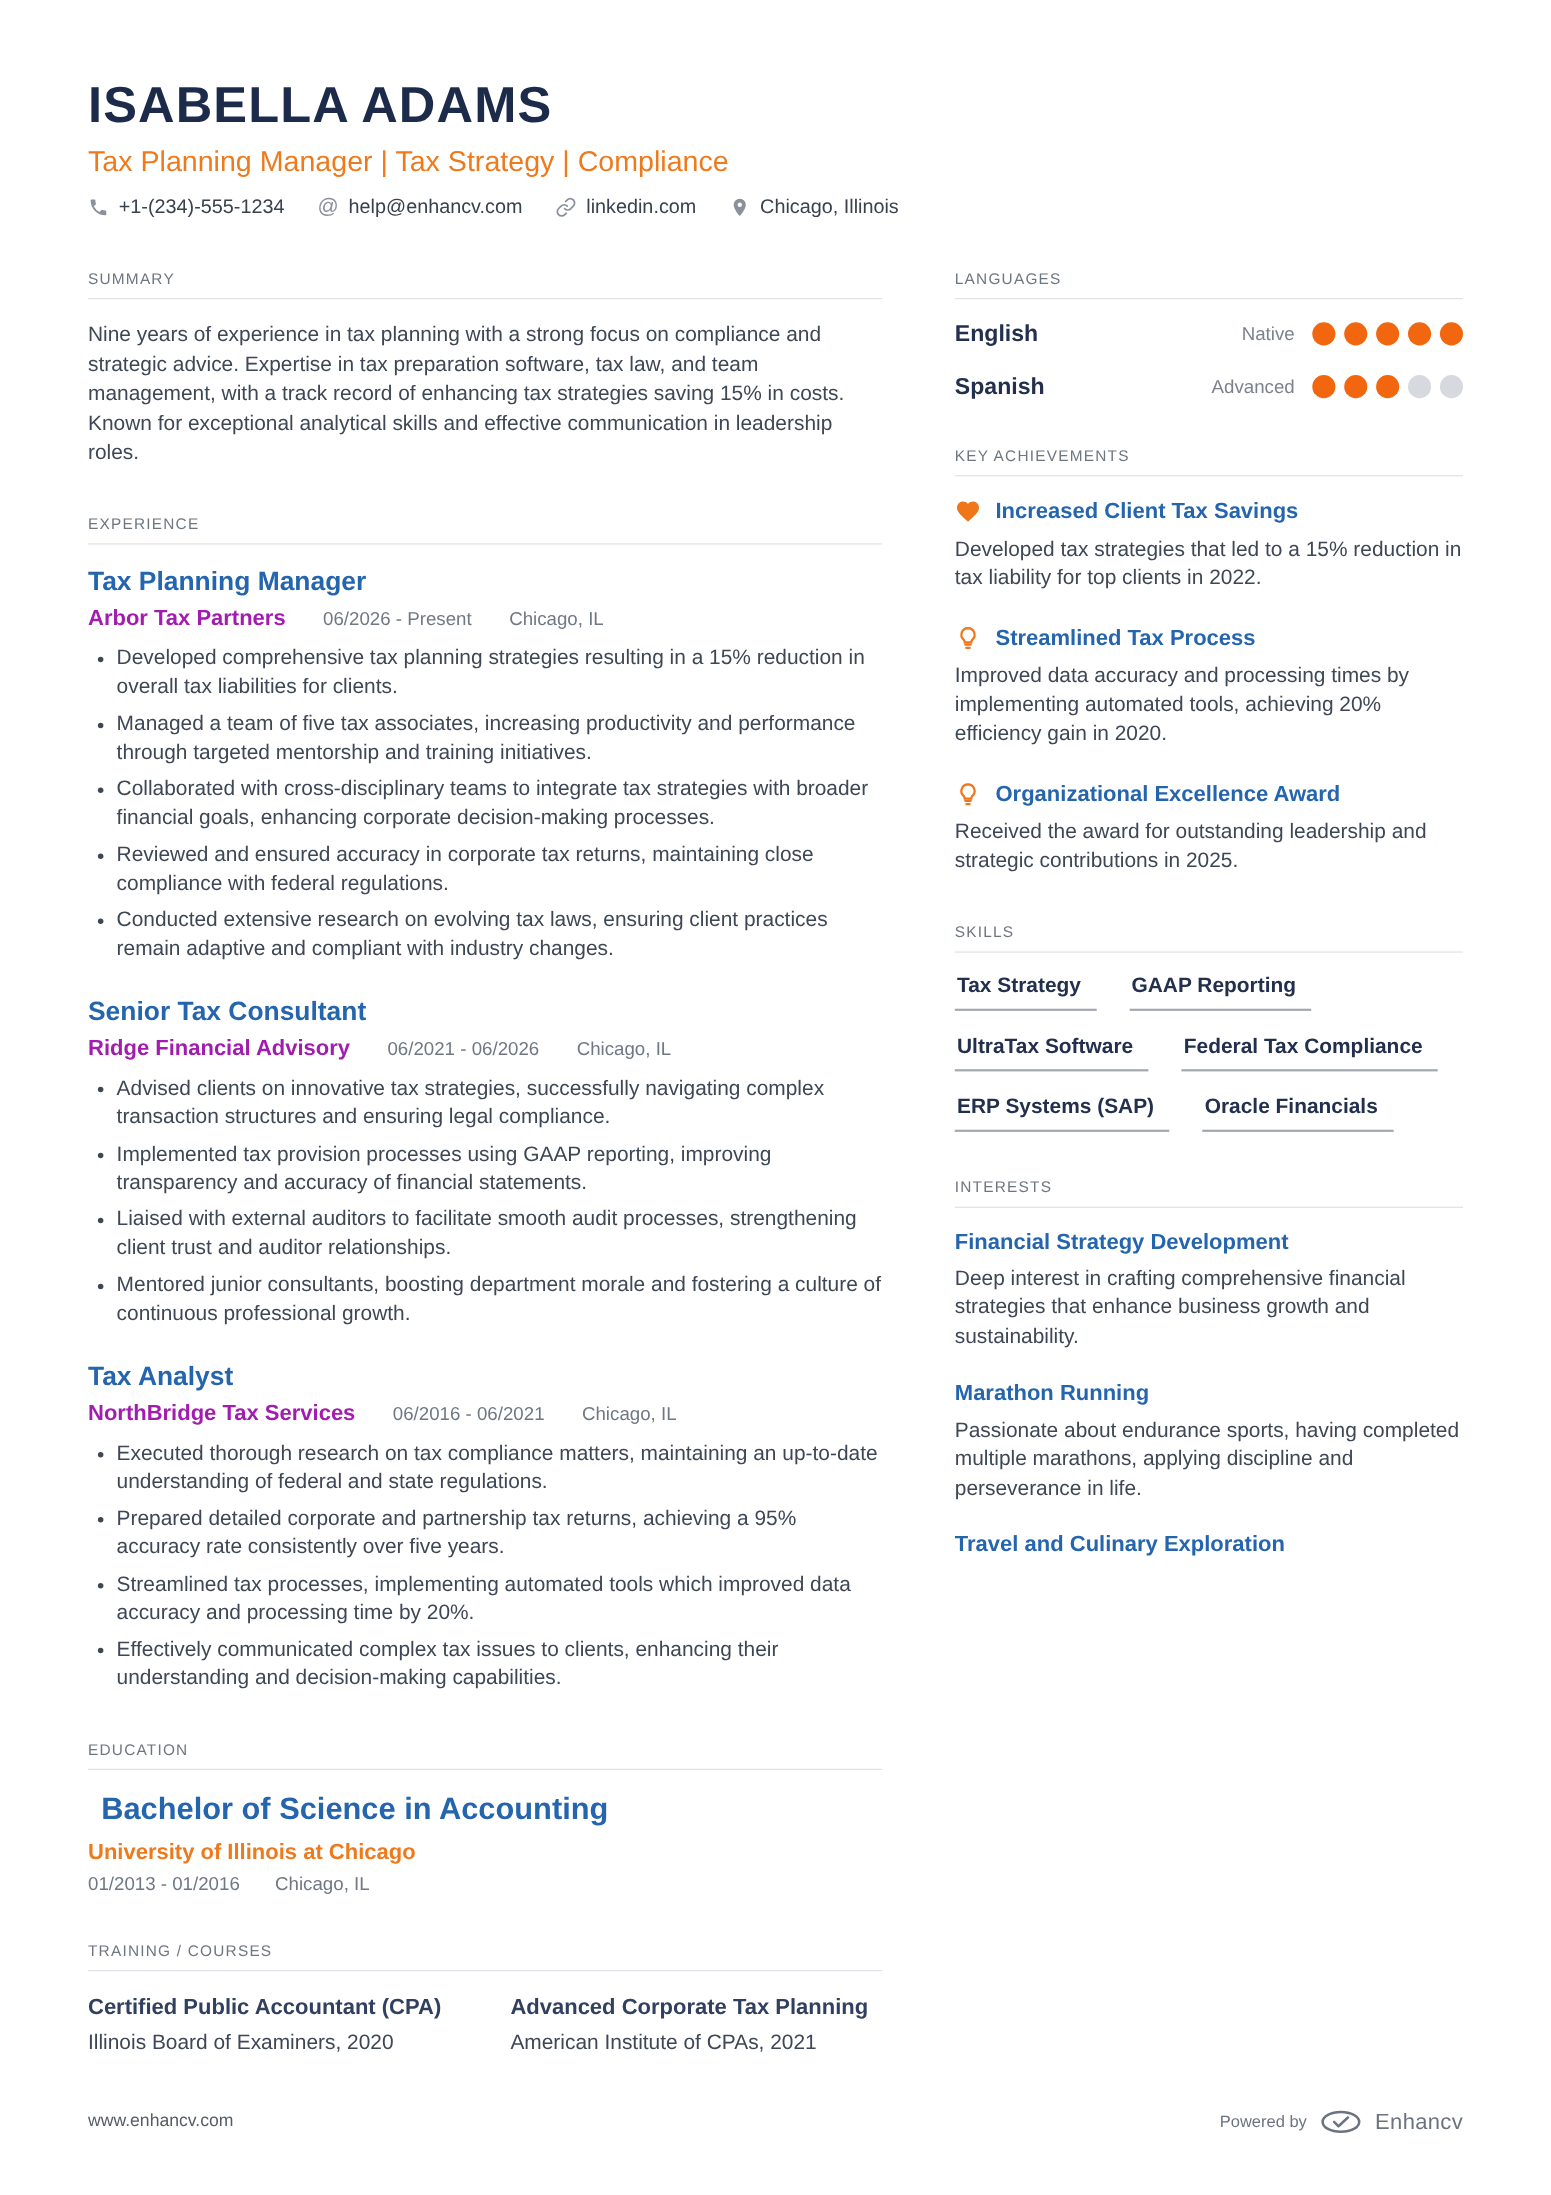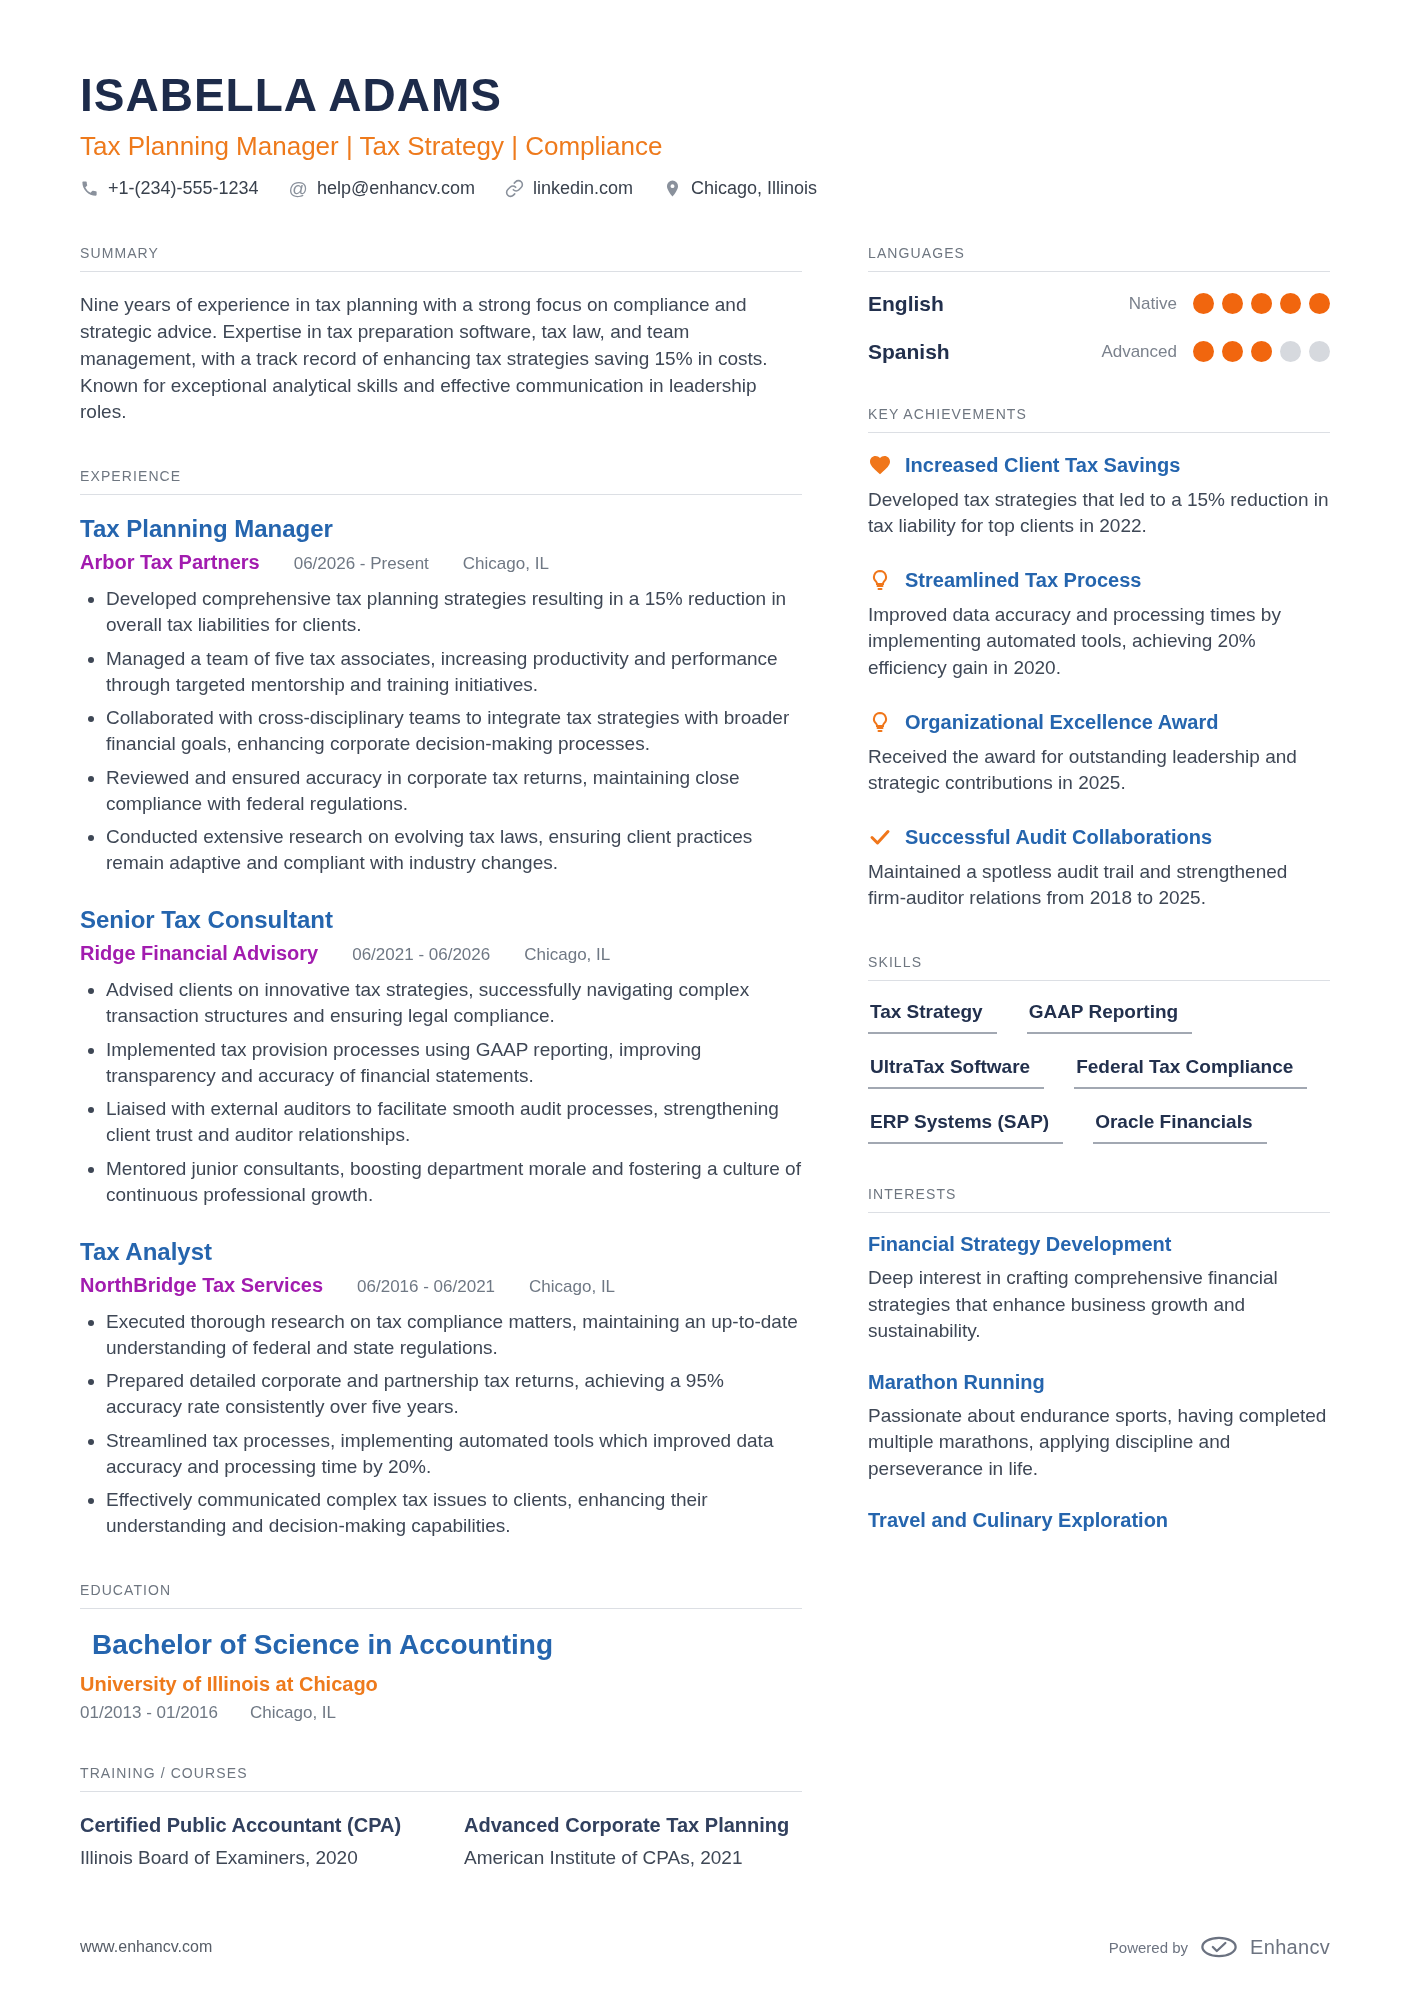--- a/index.html
+++ b/index.html
@@ -73,21 +73,21 @@
   .skills-wrap{display:flex;flex-wrap:wrap;column-gap:30px;row-gap:22px;}
   .skill{
     font-size:19px;font-weight:700;color:#22304d;
     padding:0 14px 9px 2px;border-bottom:2px solid #a2a8b2;white-space:nowrap;
   }
   
   .interest{margin-bottom:26px;}
   .interest-title{font-size:20px;font-weight:700;color:var(--heading-blue);margin:0;}
   .interest-text{font-size:19px;line-height:1.4;margin:9px 0 0 0;color:var(--text);}
   
-  .footer{position:absolute;left:80px;right:80px;bottom:36px;display:flex;align-items:center;}
+  .footer{position:absolute;left:80px;right:80px;bottom:54px;display:flex;align-items:center;}
   .site{font-size:16px;color:#555c66;}
   .powered{margin-left:auto;display:flex;align-items:center;gap:12px;}
   .powered-label{font-size:15px;color:#6c7380;}
   .brand-logo{width:38px;height:24px;display:inline-flex;}
   .brand-logo svg{width:100%;height:100%;}
   .brand-name{font-size:20px;color:#6c7380;font-weight:400;letter-spacing:.3px;}
 </style>
 </head>
 <body>
 
@@ -278,31 +278,20 @@
                   <path d="M9.5 18h5"></path>
                   <path d="M10.5 21h3"></path>
                   <path d="M12 3a6 6 0 0 0-4 10.47c.77.69 1 1.53 1 2.53h6c0-1 .23-1.84 1-2.53A6 6 0 0 0 12 3z"></path>
                 </svg>
             </span>
             <span class="ach-title">Organizational Excellence Award</span>
           </div>
           <p class="ach-text">Received the award for outstanding leadership and strategic contributions in 2025.</p>
         </div>
 
-        <div class="ach">
-          <div class="ach-head">
-            <span class="ach-icon">
-              <svg viewBox="0 0 24 24" fill="none" stroke="#f0761a" stroke-width="3" stroke-linecap="round" stroke-linejoin="round">
-                  <path d="M4 12.5l5.5 5.5L20 6.5"></path>
-                </svg>
-            </span>
-            <span class="ach-title">Successful Audit Collaborations</span>
-          </div>
-          <p class="ach-text">Maintained a spotless audit trail and strengthened firm-auditor relations from 2018 to 2025.</p>
-        </div>
       </section>
 
       <section class="section">
         <div class="section-label">SKILLS</div>
         <div class="skills-wrap">
           <span class="skill">Tax Strategy</span>
           <span class="skill">GAAP Reporting</span>
           <span class="skill">UltraTax Software</span>
           <span class="skill">Federal Tax Compliance</span>
           <span class="skill">ERP Systems (SAP)</span>

